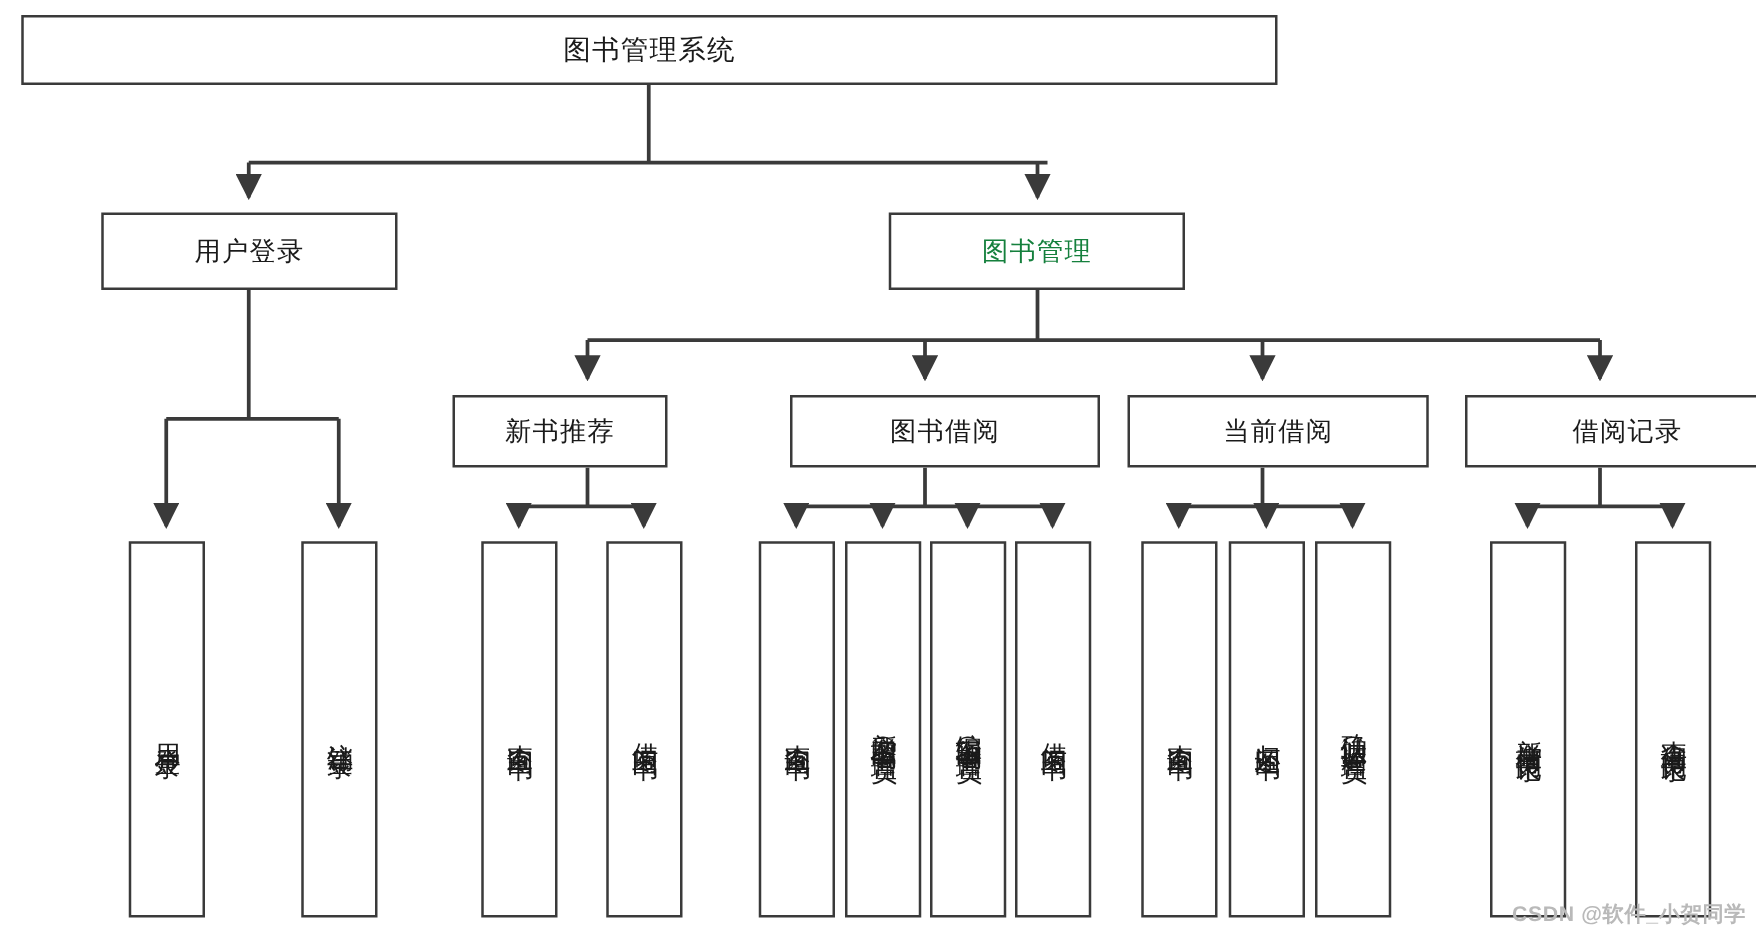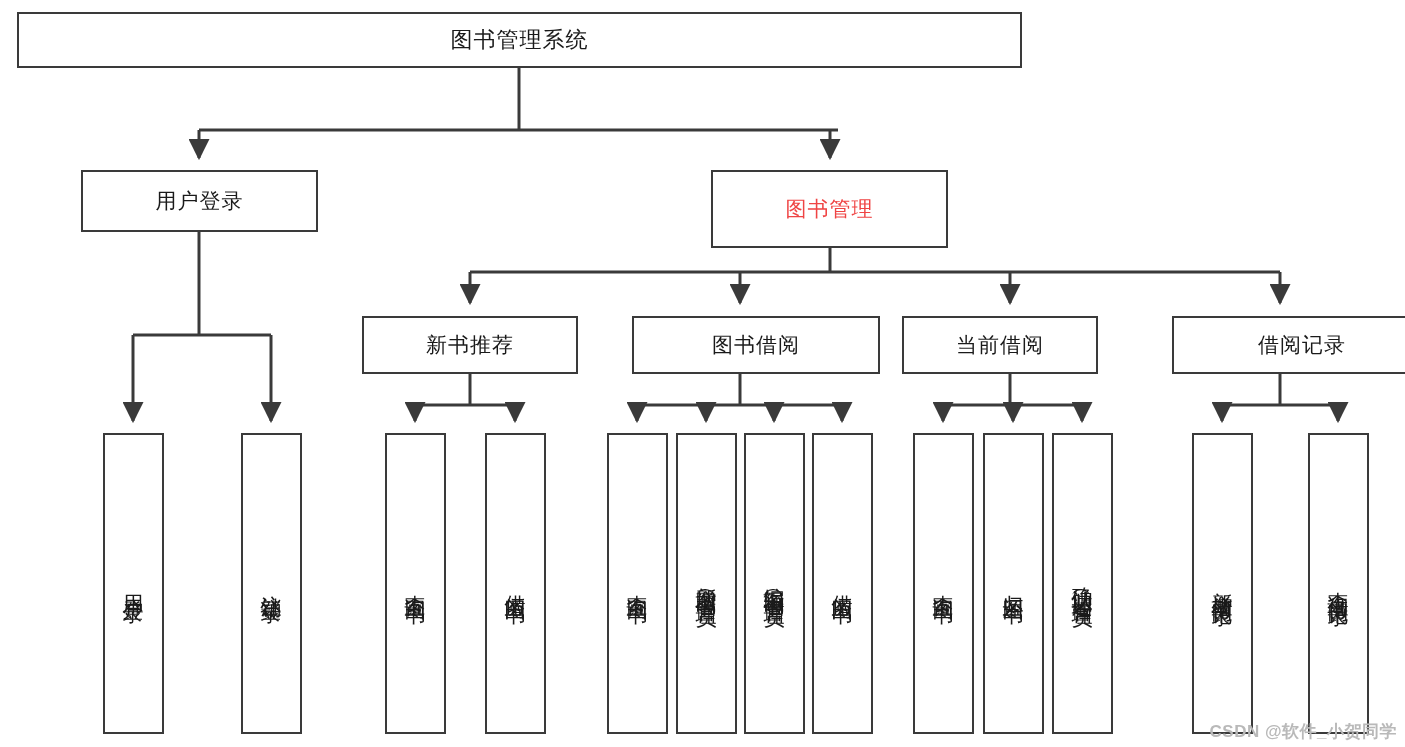--- a/index.html
+++ b/index.html
@@ -119,25 +119,25 @@
       <path d="M 1280 374 L 1280 405"></path>
       <path d="M 1222 405 L 1338 405"></path>
       <path d="M 1222 405 L 1222 421" marker-end="url(#arrow)"></path>
       <path d="M 1338 405 L 1338 421" marker-end="url(#arrow)"></path>
     </g>
   </svg>
 
   <div class="node horiz title" id="n-root" style="left: 17px; top: 12px; width: 1005px; height: 56px; border-color: rgb(58, 58, 58); background: rgb(255, 255, 255); color: rgb(26, 26, 26);">图书管理系统</div>
 
   <div class="node horiz" id="n-l2-0" style="left: 81px; top: 170px; width: 237px; height: 62px; border-color: rgb(58, 58, 58); background: rgb(255, 255, 255); color: rgb(26, 26, 26);">用户登录</div>
-  <div class="node horiz" id="n-l2-1" style="left: 711px; top: 170px; width: 237px; height: 78px; border-color: rgb(58, 58, 58); background: rgb(255, 255, 255); color: #ef4444;">图书管理</div>
+  <div class="node horiz" id="n-l2-1" style="left: 711px; top: 170px; width: 237px; height: 62px; border-color: rgb(58, 58, 58); background: rgb(255, 255, 255); color: #15803d;">图书管理</div>
 
-  <div class="node horiz" id="n-l3-0" style="left: 362px; top: 316px; width: 216px; height: 58px; border-color: rgb(58, 58, 58); background: rgb(255, 255, 255); color: rgb(26, 26, 26);">新书推荐</div>
+  <div class="node horiz" id="n-l3-0" style="left: 362px; top: 316px; width: 172px; height: 58px; border-color: rgb(58, 58, 58); background: rgb(255, 255, 255); color: rgb(26, 26, 26);">新书推荐</div>
   <div class="node horiz" id="n-l3-1" style="left: 632px; top: 316px; width: 248px; height: 58px; border-color: rgb(58, 58, 58); background: rgb(255, 255, 255); color: rgb(26, 26, 26);">图书借阅</div>
-  <div class="node horiz" id="n-l3-2" style="left: 902px; top: 316px; width: 196px; height: 58px; border-color: rgb(58, 58, 58); background: rgb(255, 255, 255); color: rgb(26, 26, 26);">当前借阅</div>
+  <div class="node horiz" id="n-l3-2" style="left: 902px; top: 316px; width: 241px; height: 58px; border-color: rgb(58, 58, 58); background: rgb(255, 255, 255); color: rgb(26, 26, 26);">当前借阅</div>
   <div class="node horiz" id="n-l3-3" style="left: 1172px; top: 316px; width: 260px; height: 58px; border-color: rgb(58, 58, 58); background: rgb(255, 255, 255); color: rgb(26, 26, 26);">借阅记录</div>
 
   <div class="node vert" id="n-lf-0" style="left: 103px; top: 433px; width: 61px; height: 301px; border-color: rgb(58, 58, 58); background: rgb(255, 255, 255); color: rgb(26, 26, 26);">
     <span class="vtext">用户登录</span>
   </div>
   <div class="node vert" id="n-lf-1" style="left: 241px; top: 433px; width: 61px; height: 301px; border-color: rgb(58, 58, 58); background: rgb(255, 255, 255); color: rgb(26, 26, 26);">
     <span class="vtext">注销登录</span>
   </div>
   <div class="node vert" id="n-lf-2" style="left: 385px; top: 433px; width: 61px; height: 301px; border-color: rgb(58, 58, 58); background: rgb(255, 255, 255); color: rgb(26, 26, 26);">
     <span class="vtext">查询图书</span>

